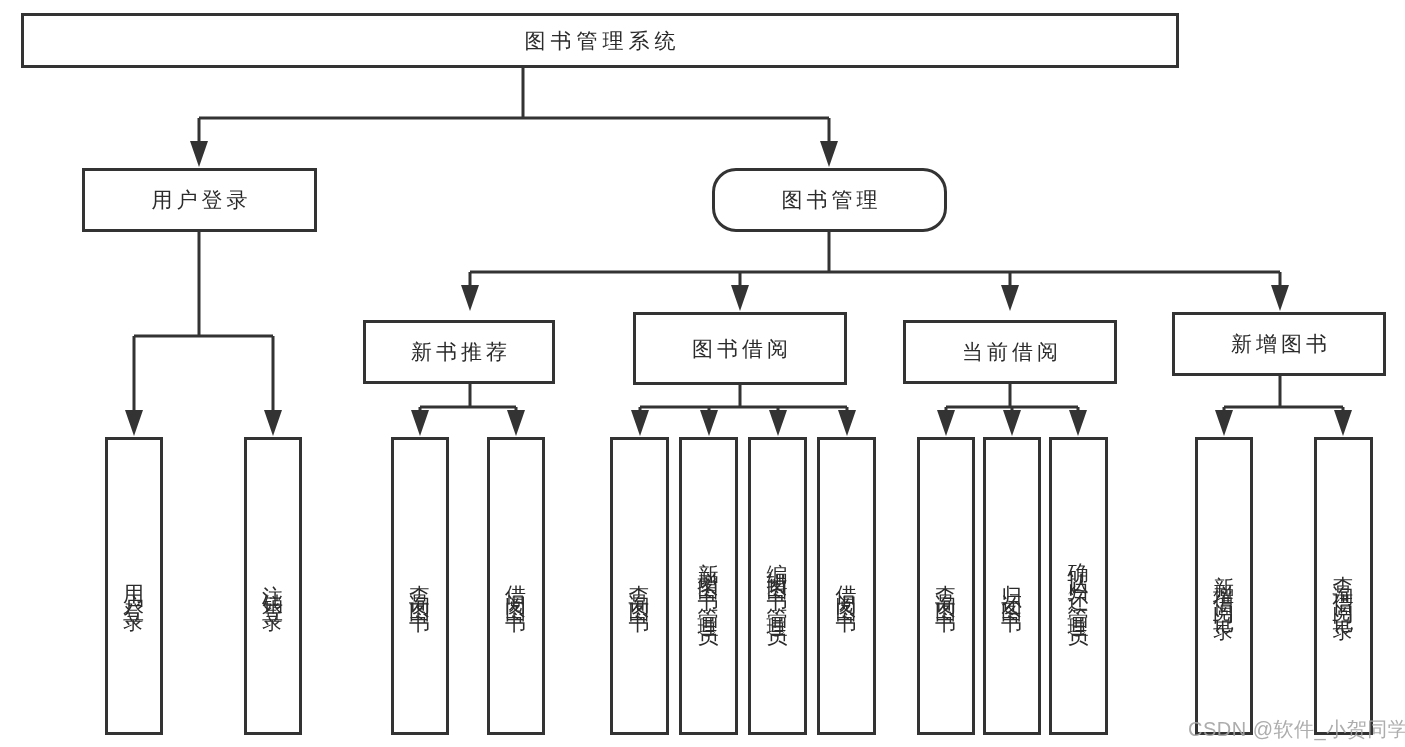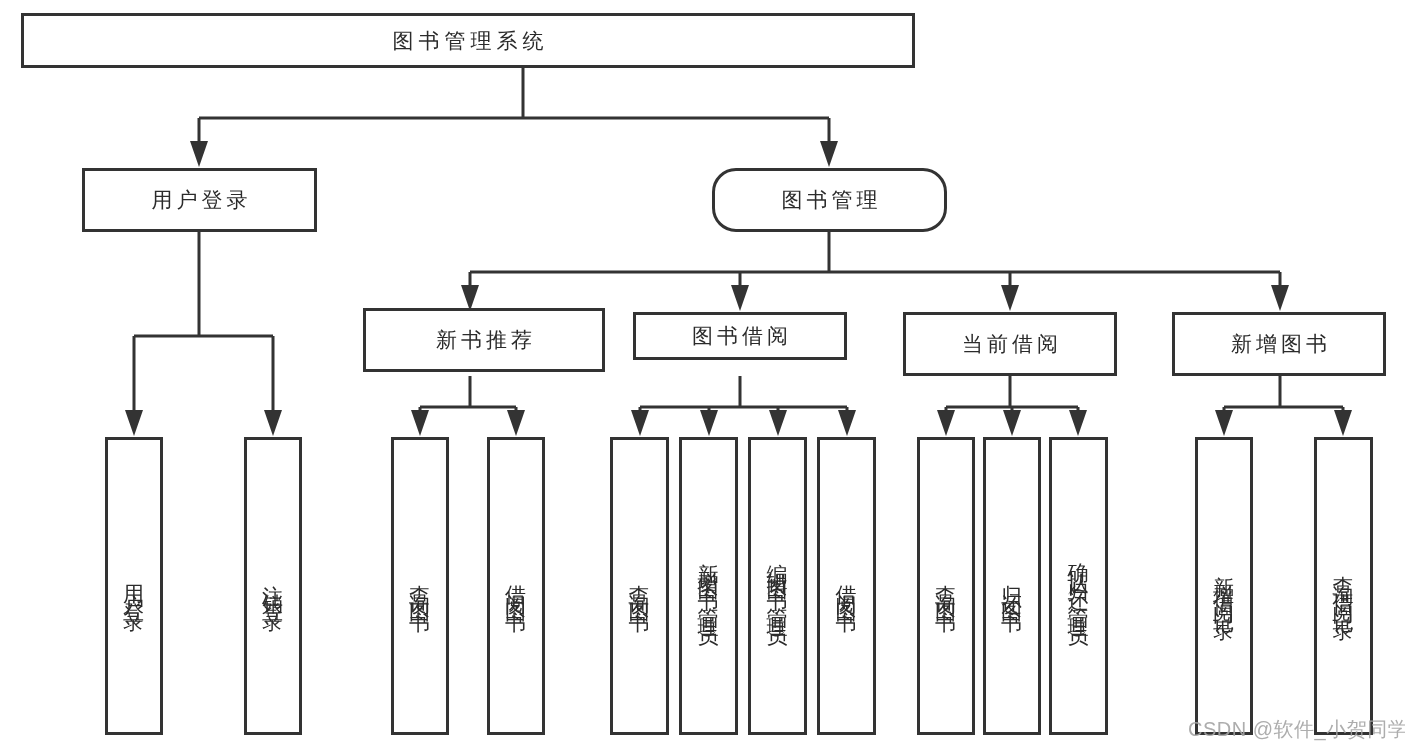--- a/index.html
+++ b/index.html
@@ -115,38 +115,38 @@
       <polygon points="769,410 787,410 778,436"></polygon>
       <polygon points="838,410 856,410 847,436"></polygon>
       <polygon points="937,410 955,410 946,436"></polygon>
       <polygon points="1003,410 1021,410 1012,436"></polygon>
       <polygon points="1069,410 1087,410 1078,436"></polygon>
       <polygon points="1215,410 1233,410 1224,436"></polygon>
       <polygon points="1334,410 1352,410 1343,436"></polygon>
     </g>
   </svg>
 
-  <div class="node title-box" style="left:21px; top:13px; width:894px; height:55px;">
+  <div class="node title-box" style="left:21px; top:13px; width:1158px; height:55px;">
     <span class="label">图书管理系统</span>
   </div>
 
   <div class="node" style="left:82px; top:168px; width:235px; height:64px;">
     <span class="label">用户登录</span>
   </div>
   <div class="node" style="left:712px; top:168px; width:235px; height:64px;border-radius:24px;">
     <span class="label">图书管理</span>
   </div>
 
-  <div class="node" style="left:363px; top:308px; width:242px; height:64px;align-items:center;">
+  <div class="node" style="left:363px; top:320px; width:192px; height:64px;align-items:center;">
     <span class="label">新书推荐</span>
   </div>
-  <div class="node" style="left:633px; top:312px; width:214px; height:48px;">
+  <div class="node" style="left:633px; top:312px; width:214px; height:73px;">
     <span class="label">图书借阅</span>
   </div>
-  <div class="node" style="left:903px; top:312px; width:214px; height:64px;">
+  <div class="node" style="left:903px; top:320px; width:214px; height:64px;">
     <span class="label">当前借阅</span>
   </div>
   <div class="node" style="left:1172px; top:312px; width:214px; height:64px;">
     <span class="label">新增图书</span>
   </div>
 
   <div class="node vbox" style="left:105px; top:437px; width:58px; height:298px;">
     <span class="label">用户登录</span>
   </div>
   <div class="node vbox" style="left:244px; top:437px; width:58px; height:298px;">

